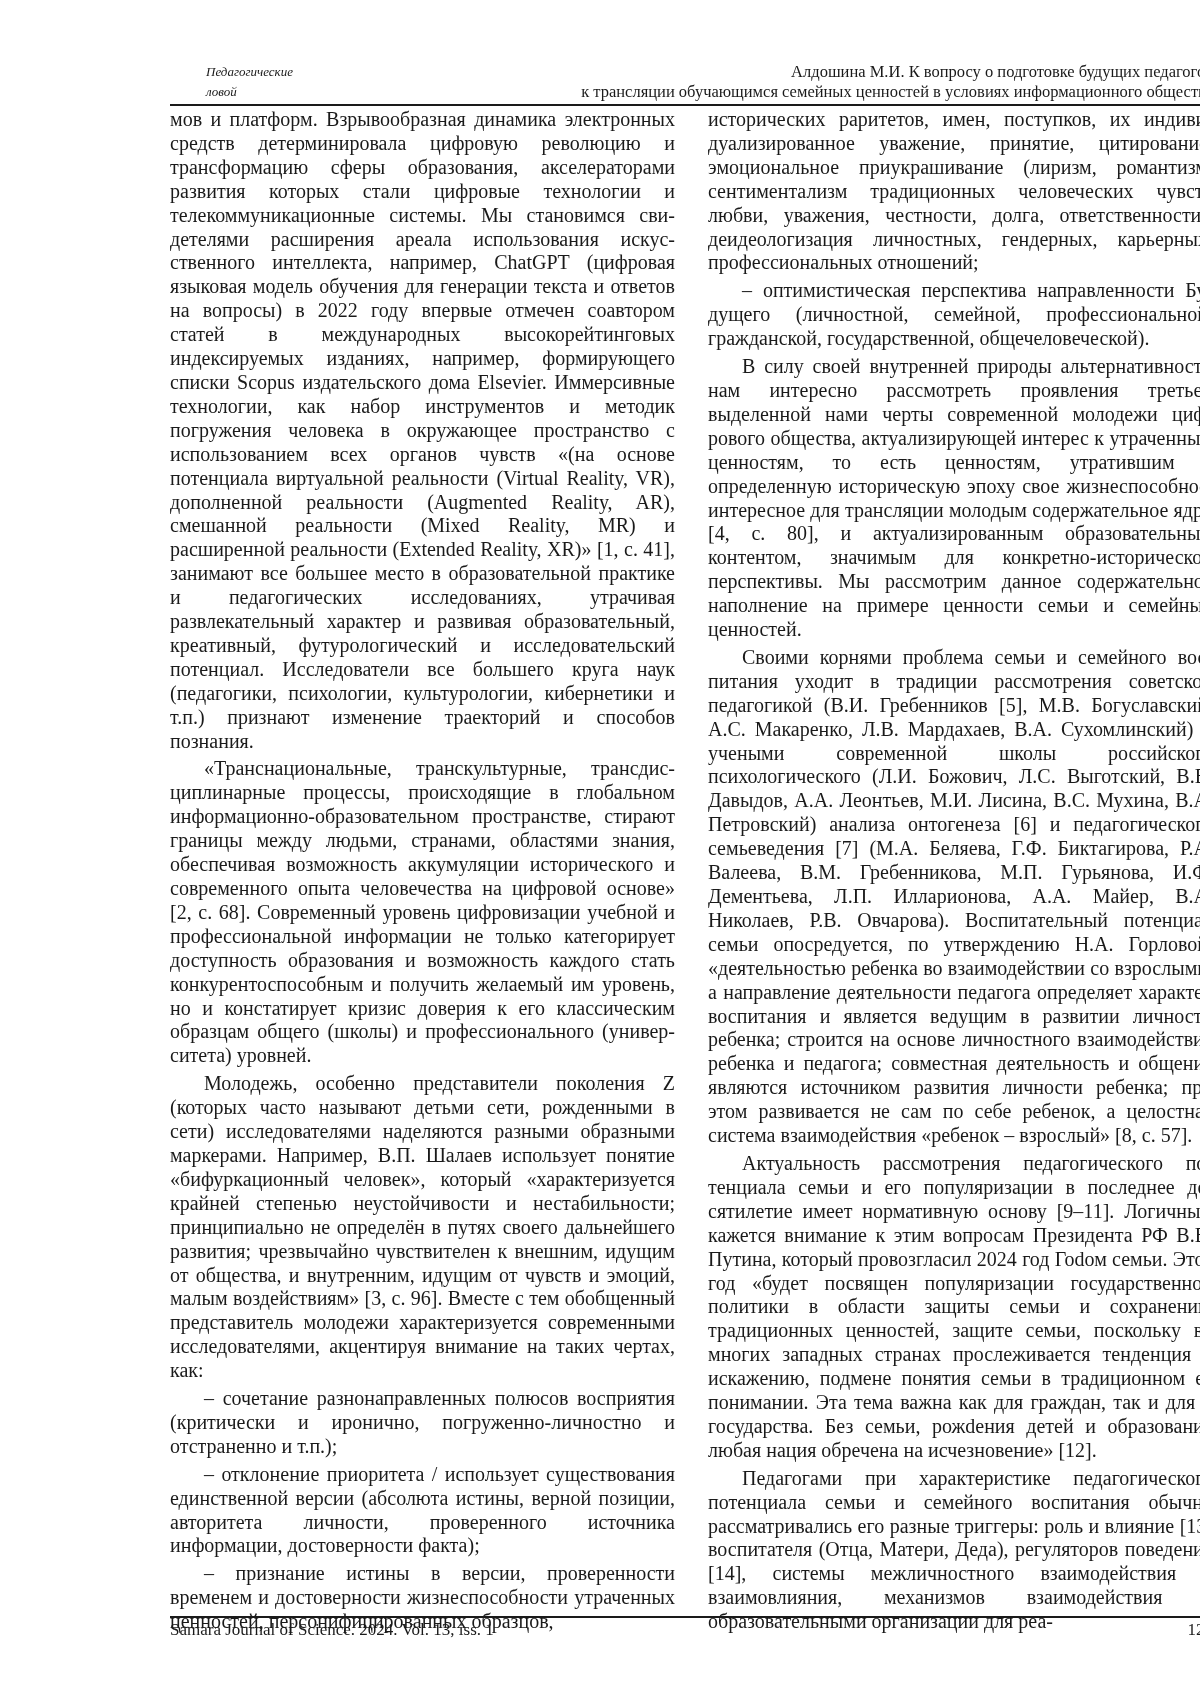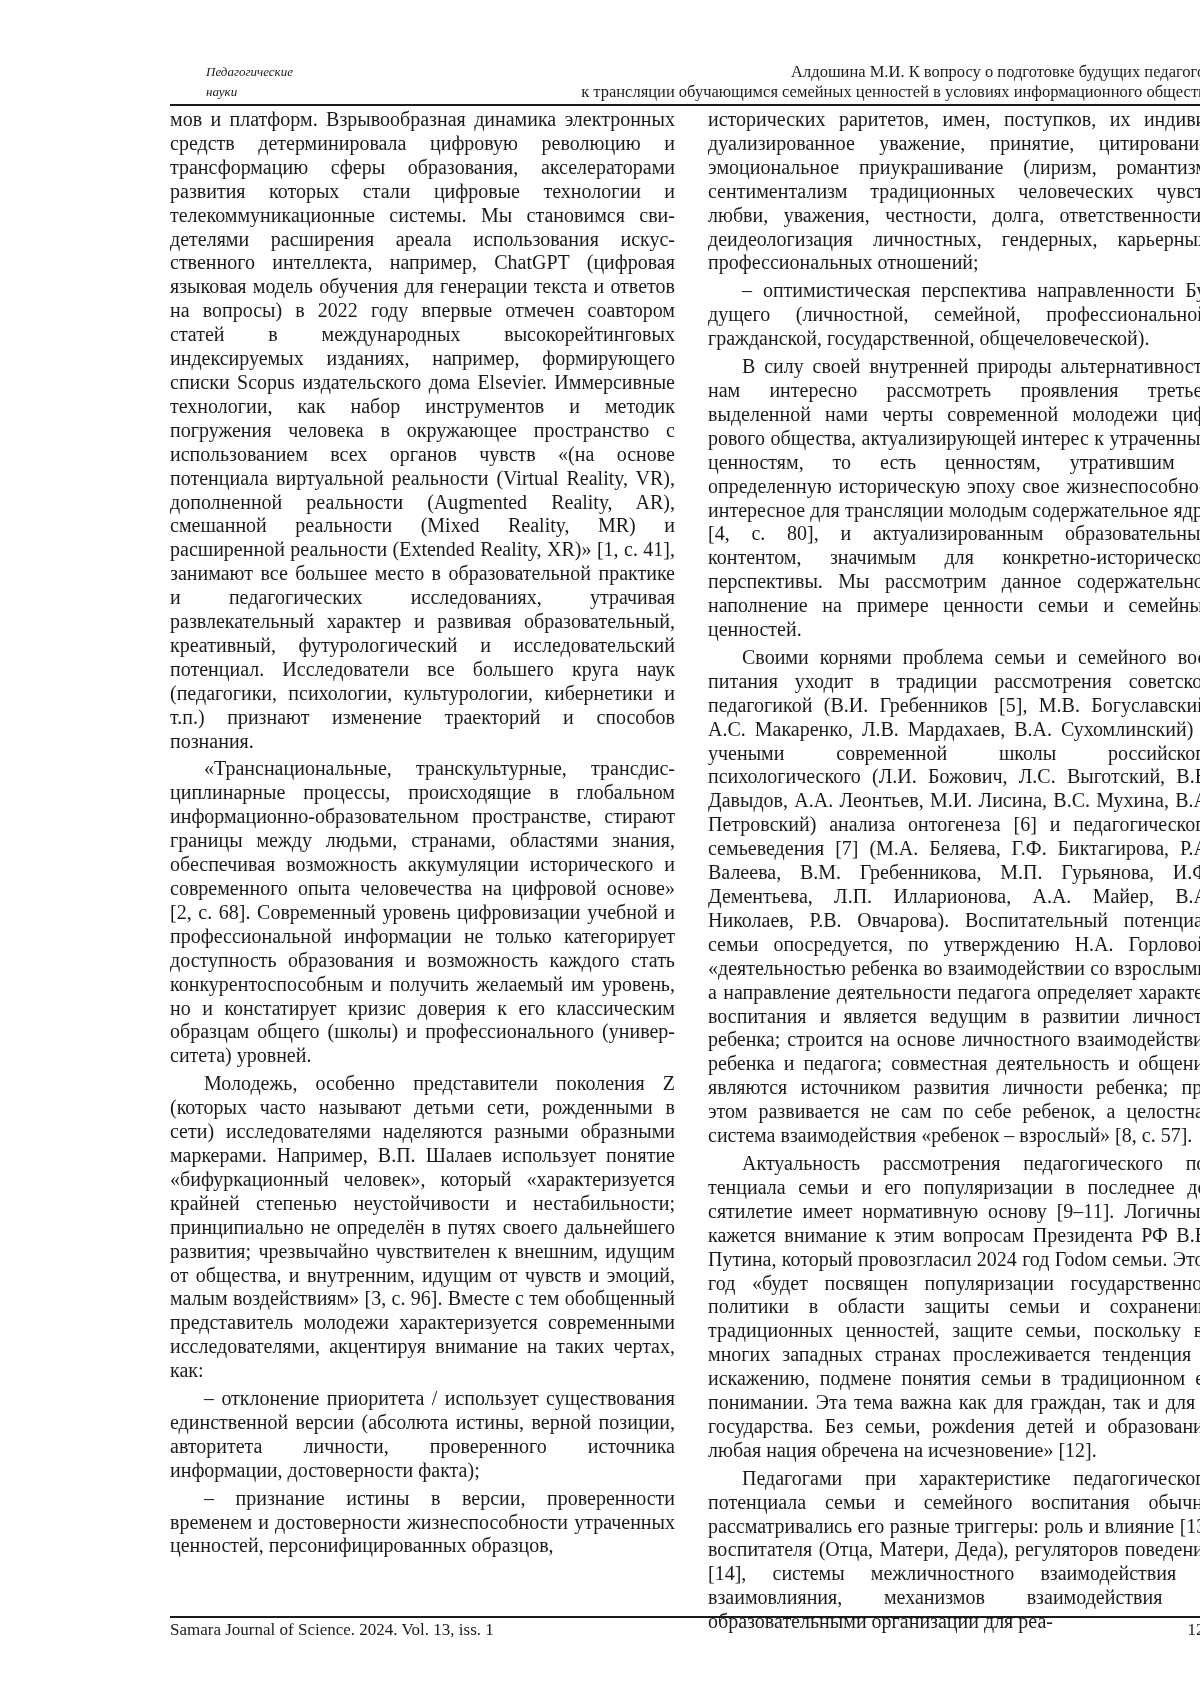--- a/index.html
+++ b/index.html
@@ -22,34 +22,35 @@
   .footer .journal { position: absolute; left: 0; top: 4px; font-size: 17px; }
   .footer .pagenum { position: absolute; right: 0; top: 4px; font-size: 17px; }
 </style>
 </head>
 <body>
 
 <div class="page">
   <div class="header">
     <div class="left">
       <div>Педагогические</div>
-      <div>науки</div>
+      <div>ловой</div>
     </div>
     <div class="right">
       <div>Алдошина М.И. К вопросу о подготовке будущих педагогов</div>
       <div>к трансляции обучающимся семейных ценностей в условиях информационного общества</div>
     </div>
     <div class="rule"></div>
   </div>
 
   <div class="cols">
     <div class="col left" id="col-left">
         <p>мов и платформ. Взрывообразная динамика электрон­ных средств детерминировала цифровую революцию и трансформацию сферы образования, акселератора­ми развития которых стали цифровые технологии и телекоммуникационные системы. Мы становимся сви­детелями расширения ареала использования искус­ственного интеллекта, например, ChatGPT (цифровая языковая модель обучения для генерации текста и ответов на вопросы) в 2022 году впервые отмечен соавтором статей в международных высокорейтин­говых индексируемых изданиях, например, форми­рующего списки Scopus издательского дома Elsevier. Иммерсивные технологии, как набор инструментов и методик погружения человека в окружающее про­странство с использованием всех органов чувств «(на основе потенциала виртуальной реальности (Virtual Reality, VR), дополненной реальности (Augmented Rea­lity, AR), смешанной реальности (Mixed Reality, MR) и расширенной реальности (Extended Reality, XR)» [1, с. 41], занимают все большее место в образова­тельной практике и педагогических исследованиях, утрачивая развлекательный характер и развивая об­разовательный, креативный, футурологический и ис­следовательский потенциал. Исследователи все боль­шего круга наук (педагогики, психологии, культуро­логии, кибернетики и т.п.) признают изменение тра­екторий и способов познания.</p>
         <p class="indent gap">«Транснациональные, транскультурные, трансдис­циплинарные процессы, происходящие в глобальном информационно-образовательном пространстве, сти­рают границы между людьми, странами, областями знания, обеспечивая возможность аккумуляции ис­торического и современного опыта человечества на цифровой основе» [2, с. 68]. Современный уровень цифровизации учебной и профессиональной инфор­мации не только категорирует доступность образо­вания и возможность каждого стать конкурентоспо­собным и получить желаемый им уровень, но и кон­статирует кризис доверия к его классическим образ­цам общего (школы) и профессионального (универ­ситета) уровней.</p>
         <p class="indent gap">Молодежь, особенно представители поколения Z (которых часто называют детьми сети, рожденными в сети) исследователями наделяются разными образ­ными маркерами. Например, В.П. Шалаев использует понятие «бифуркационный человек», который «ха­рактеризуется крайней степенью неустойчивости и нестабильности; принципиально не определён в пу­тях своего дальнейшего развития; чрезвычайно чув­ствителен к внешним, идущим от общества, и внут­ренним, идущим от чувств и эмоций, малым воздей­ствиям» [3, с. 96]. Вместе с тем обобщенный пред­ставитель молодежи характеризуется современными исследователями, акцентируя внимание на таких чер­тах, как:</p>
+        <p class="indent gap">– сочетание разнонаправленных полюсов воспри­ятия (критически и иронично, погруженно-личност­но и отстраненно и т.п.);</p>
         <p class="indent gap">– отклонение приоритета / использует сущест­вования единственной версии (абсолюта истины, вер­ной позиции, авторитета личности, проверенного ис­точника информации, достоверности факта);</p>
         <p class="indent gap">– признание истины в версии, проверенности временем и достоверности жизнеспособности утра­ченных ценностей, персонифицированных образцов,</p>
       </div>
     <div class="col right" id="col-right">
         <p>исторических раритетов, имен, поступков, их индиви­дуализированное уважение, принятие, цитирование, эмоциональное приукрашивание (лиризм, романтизм, сентиментализм традиционных человеческих чувств любви, уважения, честности, долга, ответственности), деидеологизация личностных, гендерных, карьерных, профессиональных отношений;</p>
         <p class="indent gap">– оптимистическая перспектива направленности Бу­дущего (личностной, семейной, профессиональной, гражданской, государственной, общечеловеческой).</p>
         <p class="indent gap">В силу своей внутренней природы альтернативно­сти нам интересно рассмотреть проявления третьей выделенной нами черты современной молодежи циф­рового общества, актуализирующей интерес к утра­ченным ценностям, то есть ценностям, утратившим в определенную историческую эпоху свое жизнеспо­собное, интересное для трансляции молодым содер­жательное ядро [4, с. 80], и актуализированным об­разовательным контентом, значимым для конкретно-исторической перспективы. Мы рассмотрим данное содержательное наполнение на примере ценности семьи и семейных ценностей.</p>
         <p class="indent gap">Своими корнями проблема семьи и семейного вос­питания уходит в традиции рассмотрения советской педагогикой (В.И. Гребенников [5], М.В. Богуслав­ский, А.С. Макаренко, Л.В. Мардахаев, В.А. Сухом­линский) и учеными современной школы российско­го психологического (Л.И. Божович, Л.С. Выготский, В.В. Давыдов, А.А. Леонтьев, М.И. Лисина, В.С. Му­хина, В.А. Петровский) анализа онтогенеза [6] и педа­гогического семьеведения [7] (М.А. Беляева, Г.Ф. Бик­тагирова, Р.А. Валеева, В.М. Гребенникова, М.П. Гу­рьянова, И.Ф. Дементьева, Л.П. Илларионова, А.А. Май­ер, В.А. Николаев, Р.В. Овчарова). Воспитательный по­тенциал семьи опосредуется, по утверждению Н.А. Гор­ловой, «деятельностью ребенка во взаимодействии со взрослыми, а направление деятельности педагога определяет характер воспитания и является ведущим в развитии личности ребенка; строится на основе лич­ностного взаимодействия ребенка и педагога; сов­местная деятельность и общение являются источни­ком развития личности ребенка; при этом развивает­ся не сам по себе ребенок, а целостная система взаи­модействия «ребенок – взрослый» [8, с. 57].</p>
         <p class="indent gap">Актуальность рассмотрения педагогического по­тенциала семьи и его популяризации в последнее де­сятилетие имеет нормативную основу [9–11]. Логич­ным кажется внимание к этим вопросам Президента РФ В.В. Путина, который провозгласил 2024 год Го­dом семьи. Этот год «будет посвящен популяризации государственной политики в области защиты семьи и сохранению традиционных ценностей, защите семьи, поскольку во многих западных странах прослежива­ется тенденция к искажению, подмене понятия семьи в традиционном ее понимании. Эта тема важна как для граждан, так и для и государства. Без семьи, рож­dения детей и образования любая нация обречена на исчезновение» [12].</p>
         <p class="indent gap">Педагогами при характеристике педагогического потенциала семьи и семейного воспитания обычно рассматривались его разные триггеры: роль и влия­ние [13] воспитателя (Отца, Матери, Деда), регуля­торов поведения [14], системы межличностного вза­имодействия и взаимовлияния, механизмов взаимо­действия с образовательными организации для реа-</p>

